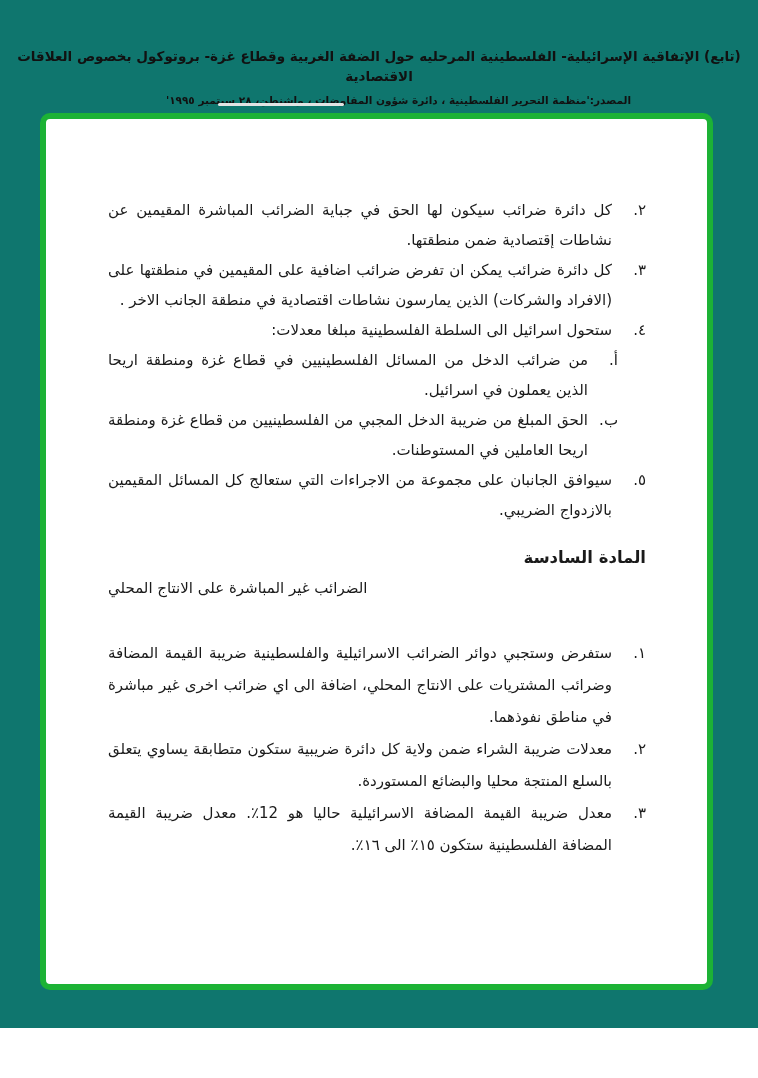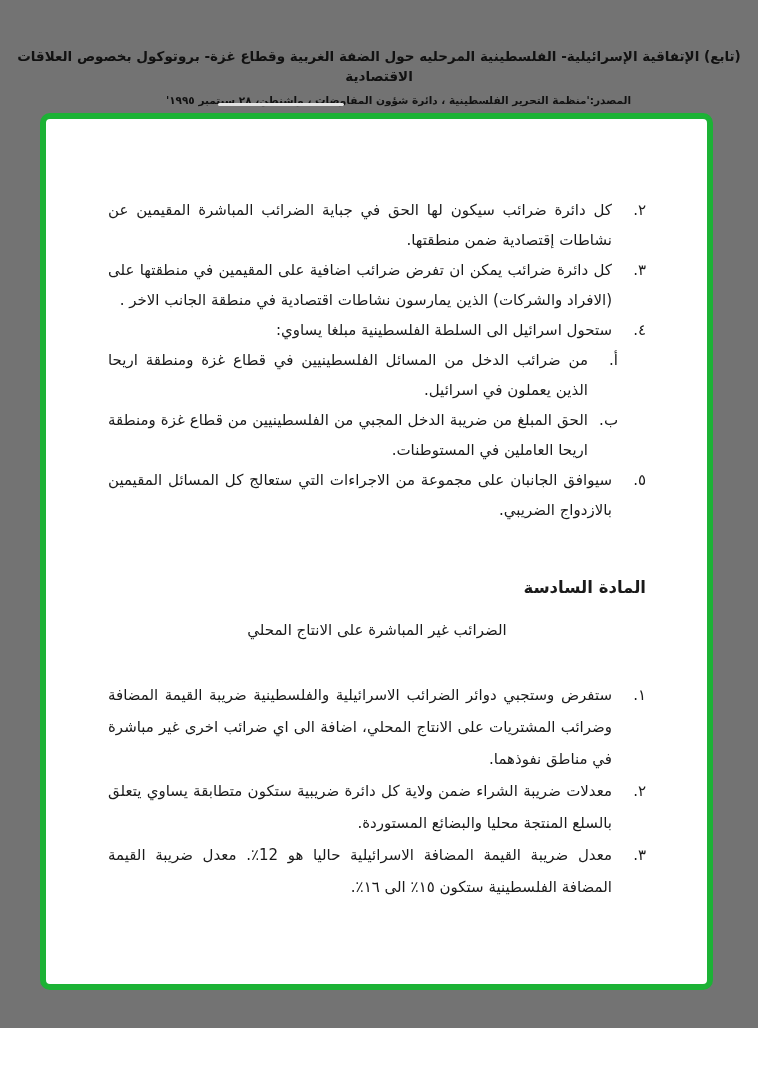--- a/index.html
+++ b/index.html
@@ -1,19 +1,19 @@
 <!DOCTYPE html>
 <html lang="ar"><head>
 <meta charset="utf-8">
 <style>
   html,body{margin:0;padding:0;background:#ffffff;}
   .page{
     position:relative;
     width:758px;height:1028px;
-    background:#737373;
+    background:#0f766e;
     font-family:"DejaVu Sans", sans-serif;
     color:#1a1a1a;
     overflow:hidden;
   }
   .header{
     position:absolute;top:46px;left:0;right:0;
     text-align:center;direction:rtl;
   }
   .header .h1{font-weight:bold;font-size:13.5px;line-height:20px;color:#111;}
   .header .h2{font-weight:bold;font-size:10.5px;line-height:14px;margin-top:7px;color:#111;padding-left:39px;}
@@ -35,24 +35,24 @@
     font-size:15px;
     color:#1a1a1a;
   }
   .li{display:flex;line-height:30px;text-align:justify;}
   .num{flex:0 0 34px;}
   .txt{flex:1;display:block;}
   .li.sub{margin-right:28px;}
   .li.sub .num{flex:0 0 30px;}
   .heading{
     text-align:right;font-weight:bold;font-size:16.5px;
-    line-height:26px;margin-top:50px;
+    line-height:26px;margin-top:20px;
   }
   .subtitle{
-    text-align:center;font-size:15px;line-height:26px;margin-top:16px;
+    text-align:left;font-size:15px;line-height:26px;margin-top:4px;
   }
   .list2{margin-top:36px;}
   .list2 .li{line-height:32px;}
   .pagenum{
     position:absolute;left:300px;top:998px;width:120px;
     text-align:center;font-size:16px;font-weight:bold;
     letter-spacing:2px;color:#111;margin-top:45px;
   }
 </style>
 </head>
@@ -73,21 +73,21 @@
       <div class="li">
         <span class="num">٢.</span>
         <div class="txt">كل دائرة ضرائب سيكون لها الحق في جباية الضرائب المباشرة المقيمين عن نشاطات إقتصادية ضمن منطقتها.</div>
       </div>
       <div class="li">
         <span class="num">٣.</span>
         <div class="txt">كل دائرة ضرائب يمكن ان تفرض ضرائب اضافية على المقيمين في منطقتها على (الافراد والشركات) الذين يمارسون نشاطات اقتصادية في منطقة الجانب الاخر .</div>
       </div>
       <div class="li">
         <span class="num">٤.</span>
-        <div class="txt">ستحول اسرائيل الى السلطة الفلسطينية مبلغا يساوي:</div>
+        <div class="txt">ستحول اسرائيل الى السلطة الفلسطينية مبلغا معدلات:</div>
       </div>
       <div class="li sub">
         <span class="num">أ.</span>
         <div class="txt">من ضرائب الدخل من المسائل الفلسطينيين في قطاع غزة ومنطقة اريحا الذين يعملون في اسرائيل.</div>
       </div>
       <div class="li sub">
         <span class="num">ب.</span>
         <div class="txt">الحق المبلغ من ضريبة الدخل المجبي من الفلسطينيين من قطاع غزة ومنطقة اريحا العاملين في المستوطنات.</div>
       </div>
       <div class="li">

